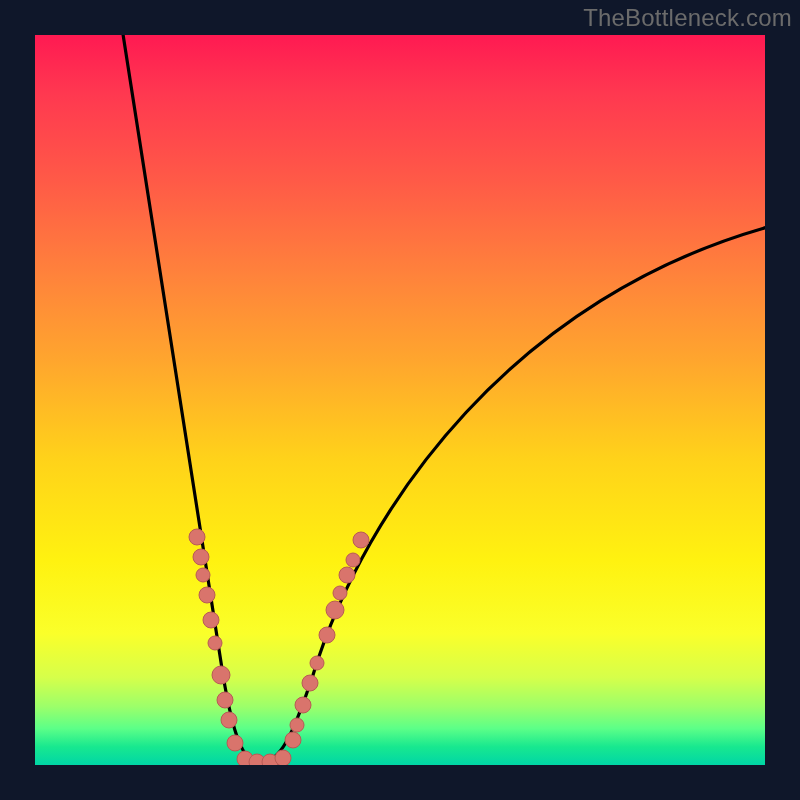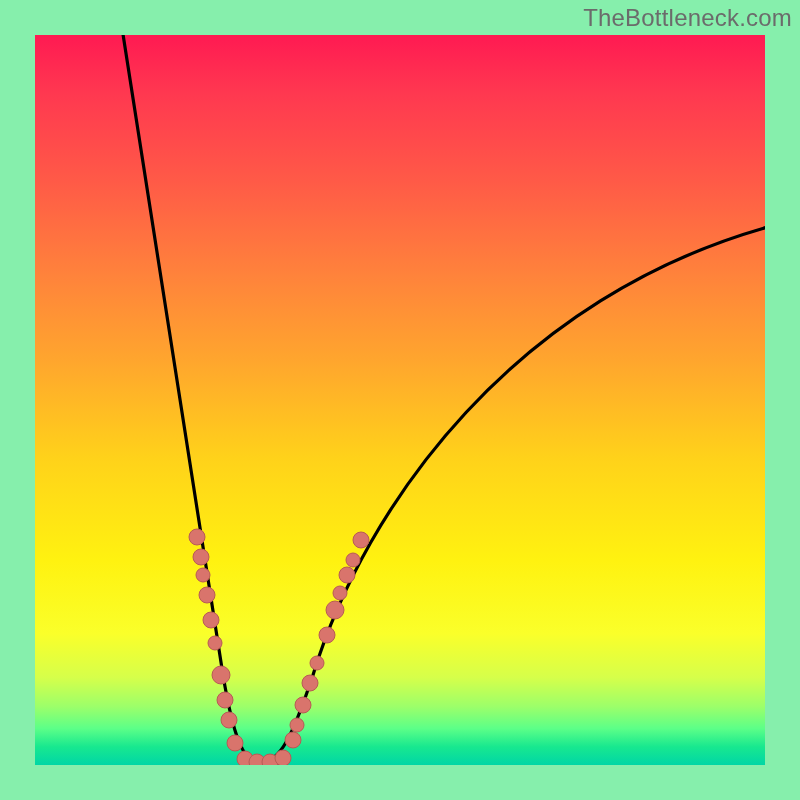--- a/index.html
+++ b/index.html
@@ -7,21 +7,21 @@
     padding: 0;
     width: 800px;
     height: 800px;
     background: #000;
     overflow: hidden;
     font-family: Arial, Helvetica, sans-serif;
   }
   .frame {
     position: absolute;
     inset: 0;
-    background: #86efac;
+    background: #0f172a;
   }
   .plot {
     position: absolute;
     left: 35px;
     top: 35px;
     width: 730px;
     height: 730px;
     overflow: hidden;
   }
   .gradient {

